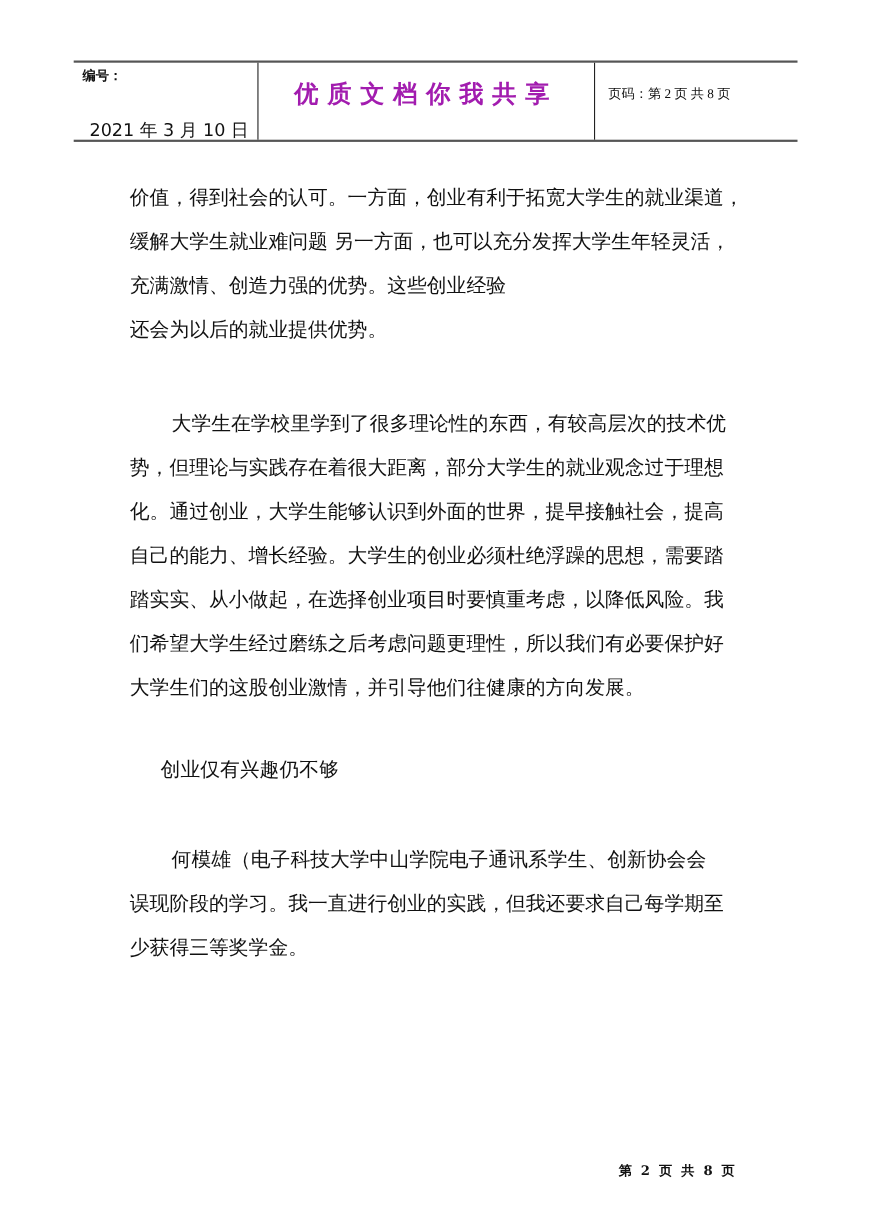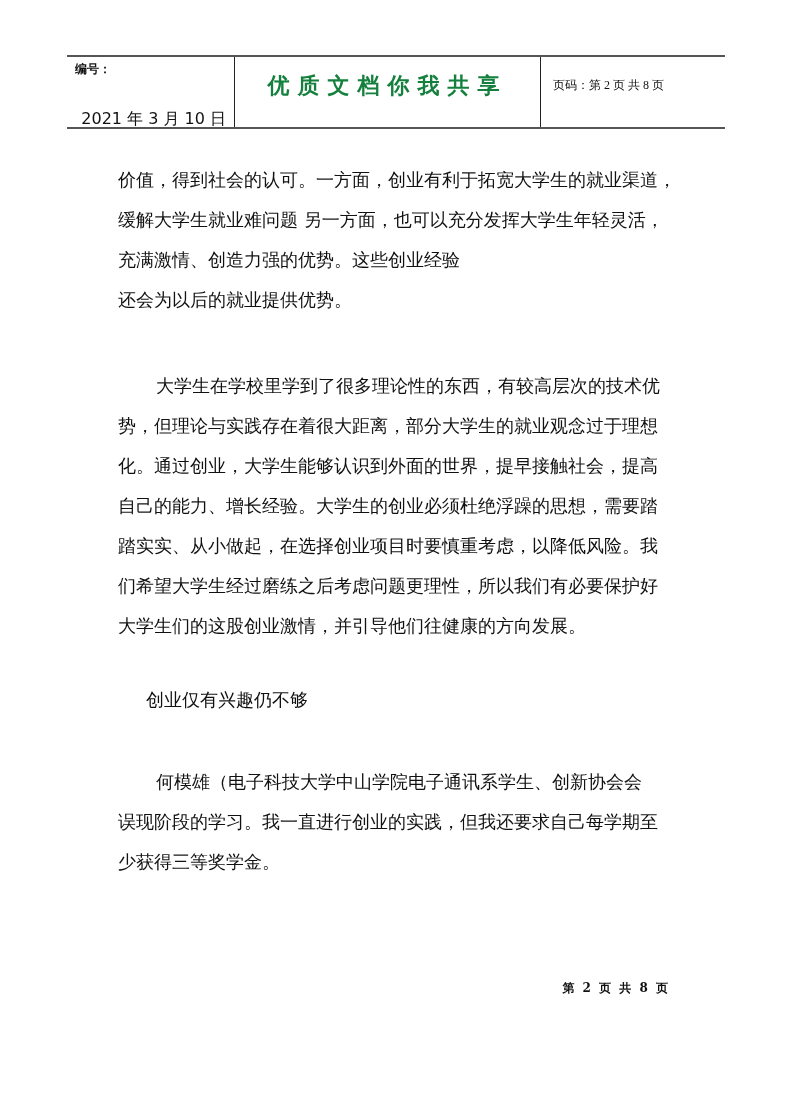--- a/index.html
+++ b/index.html
@@ -3,28 +3,28 @@
 <meta charset="utf-8">
 <style>
   html,body{margin:0;padding:0;background:#fff;}
   body{width:792px;height:1120px;position:relative;overflow:hidden;font-family:"DejaVu Serif","Liberation Serif",serif;color:#111;}
   .hdr{position:absolute;left:67px;top:55px;width:658px;height:70px;border-top:2px solid #555;border-bottom:2px solid #555;}
   .hdr .c1{position:absolute;left:0;top:0;width:167px;height:70px;border-right:1.5px solid #222;}
   .hdr .c2{position:absolute;left:168px;top:0;width:305px;height:70px;border-right:1.5px solid #222;}
   .hdr .c3{position:absolute;left:474px;top:0;width:184px;height:70px;}
   .num-label{position:absolute;left:8px;top:4px;font-family:Liberation Mono, monospace;font-size:12px;font-weight:bold;}
   .date{position:absolute;right:8px;top:52px;font-family:"DejaVu Sans",sans-serif;font-size:16px;}
-  .title{position:absolute;left:0;right:0;top:14px;text-align:center;color:#15803d;font-family:Liberation Serif, serif;font-size:22px;font-weight:bold;letter-spacing:8px;}
+  .title{position:absolute;left:0;right:0;top:14px;text-align:center;color:#a21caf;font-family:Liberation Serif, serif;font-size:22px;font-weight:bold;letter-spacing:8px;}
   .pageinfo{position:absolute;left:12px;top:20px;font-family:Liberation Serif, serif;font-size:12px;}
   .body{position:absolute;left:118px;top:160px;width:560px;}
   .line{font-size:18px;height:40px;line-height:40px;white-space:nowrap;}
   .indent{padding-left:38px;}
   .heading{padding-left:28px;}
   .gap{height:40px;}
-  .footer{position:absolute;right:122px;top:980px;font-size:12px;font-weight:bold;letter-spacing:2px;}
+  .footer{position:absolute;right:122px;top:1056px;font-size:12px;font-weight:bold;letter-spacing:2px;}
 </style>
 </head>
 <body>
 
 <div class="hdr">
   <div class="c1">
     <span class="num-label">编号：</span>
     <span class="date">2021 年 3 月 10 日</span>
   </div>
   <div class="c2">

